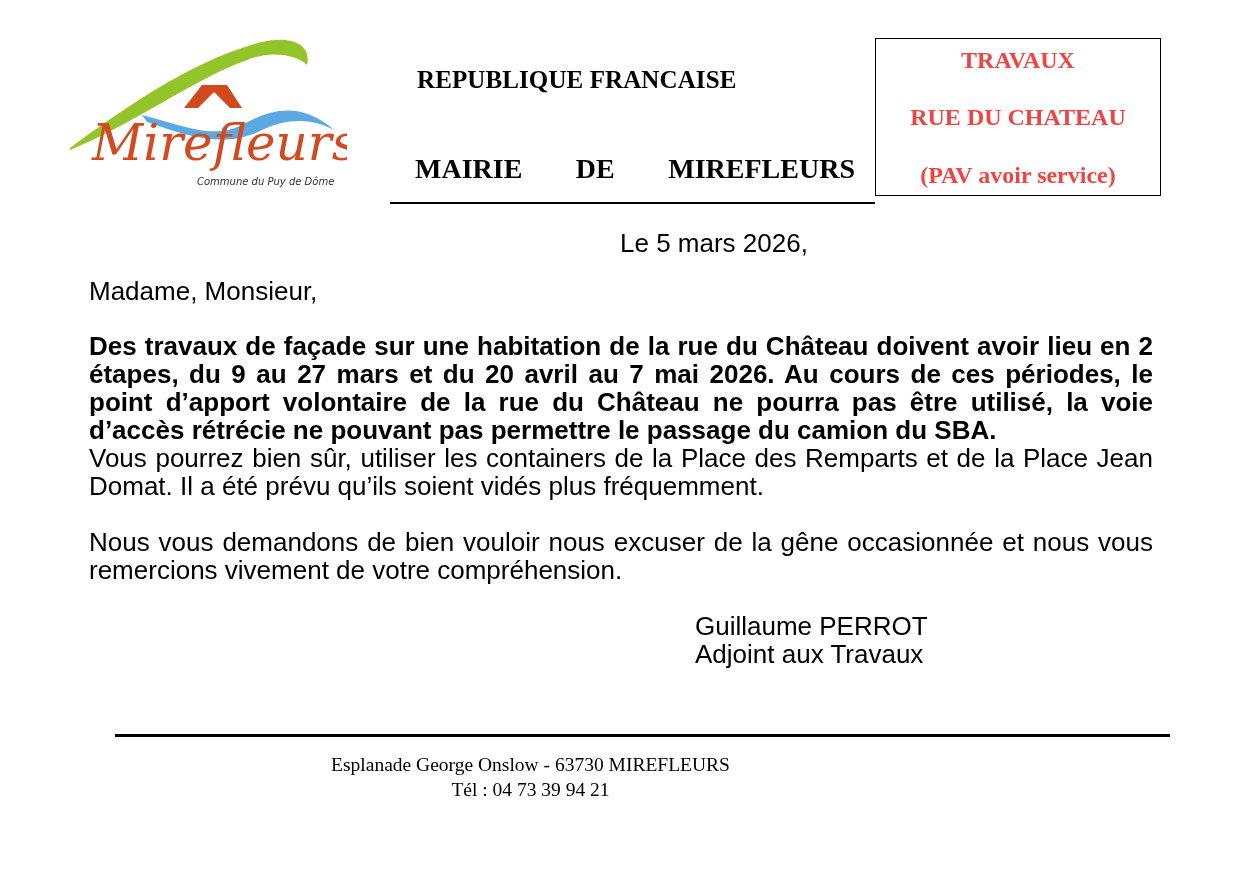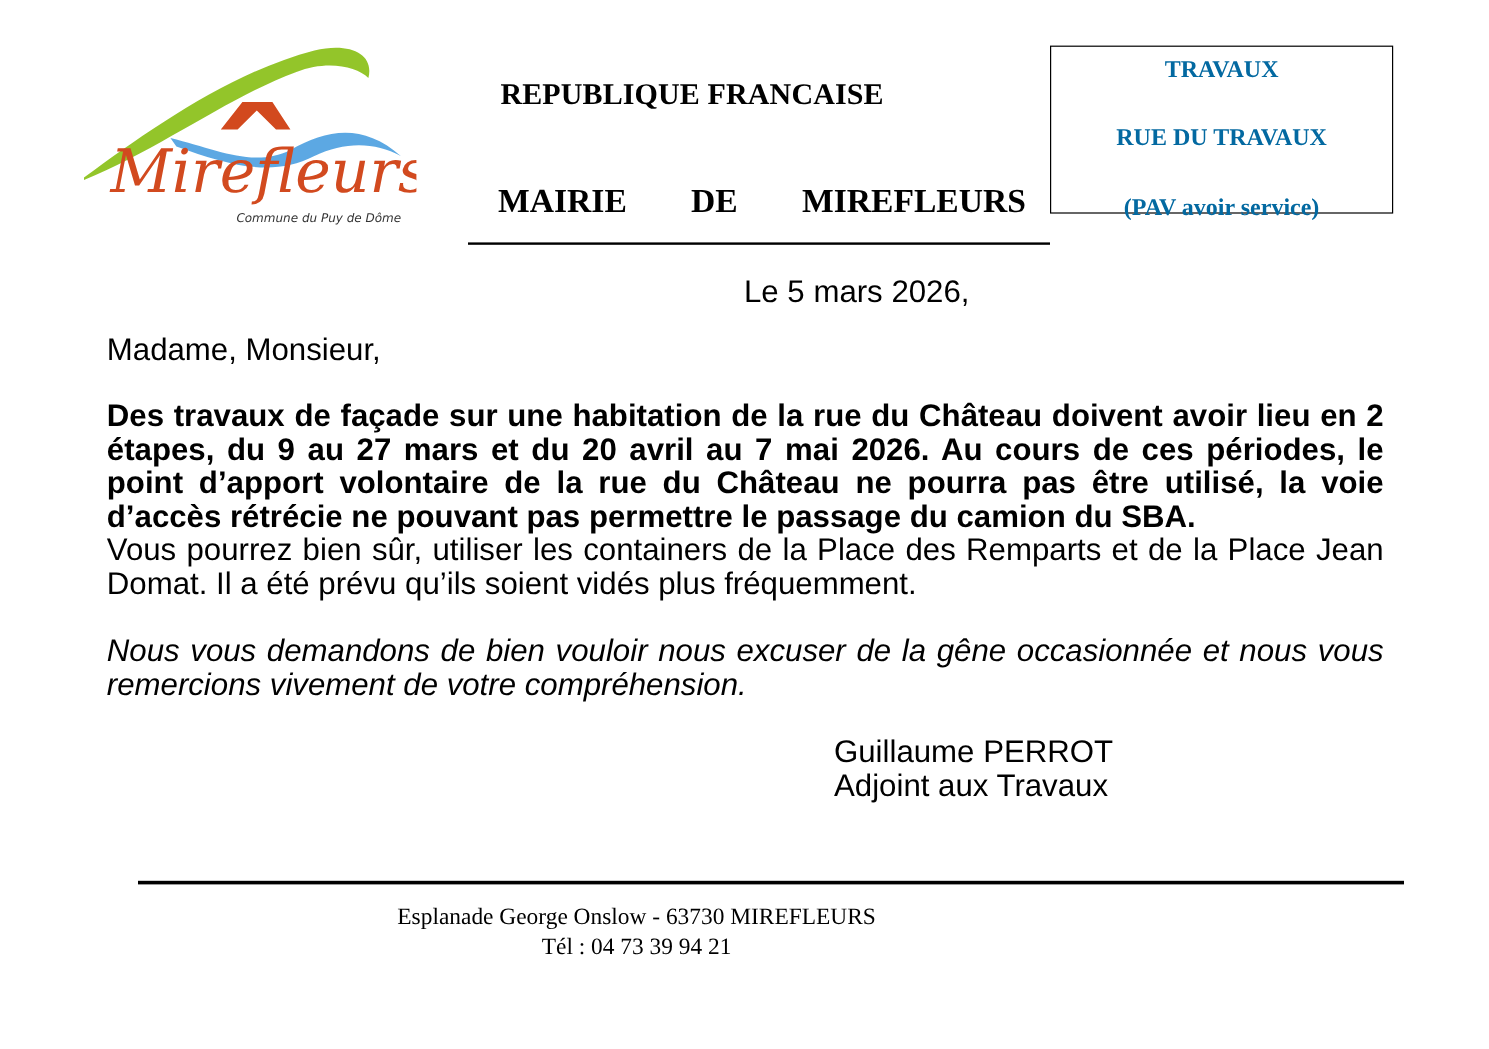--- a/index.html
+++ b/index.html
@@ -7,32 +7,32 @@
   .abs { position: absolute; }
   .serif { font-family: "Liberation Serif", "DejaVu Serif", serif; }
   .sans { font-family: "Liberation Sans", "DejaVu Sans", sans-serif; }
 
   #logo { left: 62px; top: 30px; width: 285px; height: 170px; }
 
   #rep { left: 417px; top: 66px; font-size: 25px; font-weight: bold; letter-spacing: 0.1px; }
   #mairie { left: 415px; top: 153px; width: 440px; font-size: 28px; font-weight: bold; display: flex; justify-content: space-between; text-align: right; }
   #mairie-rule { left: 390px; top: 202px; width: 485px; height: 2px; background: #000; }
 
-  #notice { left: 875px; top: 38px; width: 286px; height: 140px; border: 1.5px solid #000; box-sizing: border-box; color: #0369a1; font-weight: bold; text-align: center; font-size: 20px; }
+  #notice { left: 875px; top: 38px; width: 286px; height: 158px; border: 1.5px solid #000; box-sizing: border-box; color: #ef4444; font-weight: bold; text-align: center; font-size: 24px; }
   #notice .l1 { position: absolute; left: 0; right: 0; top: 8px; }
   #notice .l2 { position: absolute; left: 0; right: 0; top: 65px; }
   #notice .l3 { position: absolute; left: 0; right: 0; top: 123px; }
 
   .body-text { font-size: 26px; line-height: 28px; }
   #date { left: 620px; top: 229px; }
   #salutation { left: 89px; top: 277px; }
   .para { left: 89px; width: 1064px; text-align: justify; text-align-last: left; }
   #p1 { top: 332px; font-weight: bold; }
   #p2 { top: 444px; }
-  #p3 { top: 528px; font-style: italic; }
+  #p3 { top: 528px; }
 
   #sig-name { left: 695px; top: 612px; }
   #sig-role { left: 695px; top: 640px; }
 
   #footer-rule { left: 115px; top: 734px; width: 1055px; height: 3px; background: #000; }
   #footer { left: 0; width: 1061px; top: 752px; text-align: center; font-size: 19.5px; line-height: 25px; }
 </style>
 </head>
 <body>
 
@@ -53,21 +53,21 @@
 <div id="rep" class="abs serif">REPUBLIQUE FRANCAISE</div>
 <div id="mairie" class="abs serif">
   <span>MAIRIE</span>
   <span>DE</span>
   <span>MIREFLEURS</span>
 </div>
 <div id="mairie-rule" class="abs"></div>
 
 <div id="notice" class="abs serif">
   <div class="l1">TRAVAUX</div>
-  <div class="l2">RUE DU TRAVAUX</div>
+  <div class="l2">RUE DU CHATEAU</div>
   <div class="l3">(PAV avoir service)</div>
 </div>
 
 <div id="date" class="abs sans body-text">Le 5 mars 2026,</div>
 <div id="salutation" class="abs sans body-text">Madame, Monsieur,</div>
 <div id="p1" class="abs sans body-text para">Des travaux de façade sur une habitation de la rue du Château doivent avoir lieu en 2 étapes, du 9 au 27 mars et du 20 avril au 7 mai 2026. Au cours de ces périodes, le point d’apport volontaire de la rue du Château ne pourra pas être utilisé, la voie d’accès rétrécie ne pouvant pas permettre le passage du camion du SBA.</div>
 <div id="p2" class="abs sans body-text para">Vous pourrez bien sûr, utiliser les containers de la Place des Remparts et de la Place Jean Domat. Il a été prévu qu’ils soient vidés plus fréquemment.</div>
 <div id="p3" class="abs sans body-text para">Nous vous demandons de bien vouloir nous excuser de la gêne occasionnée et nous vous remercions vivement de votre compréhension.</div>
 
 <div id="sig-name" class="abs sans body-text">Guillaume PERROT</div>

